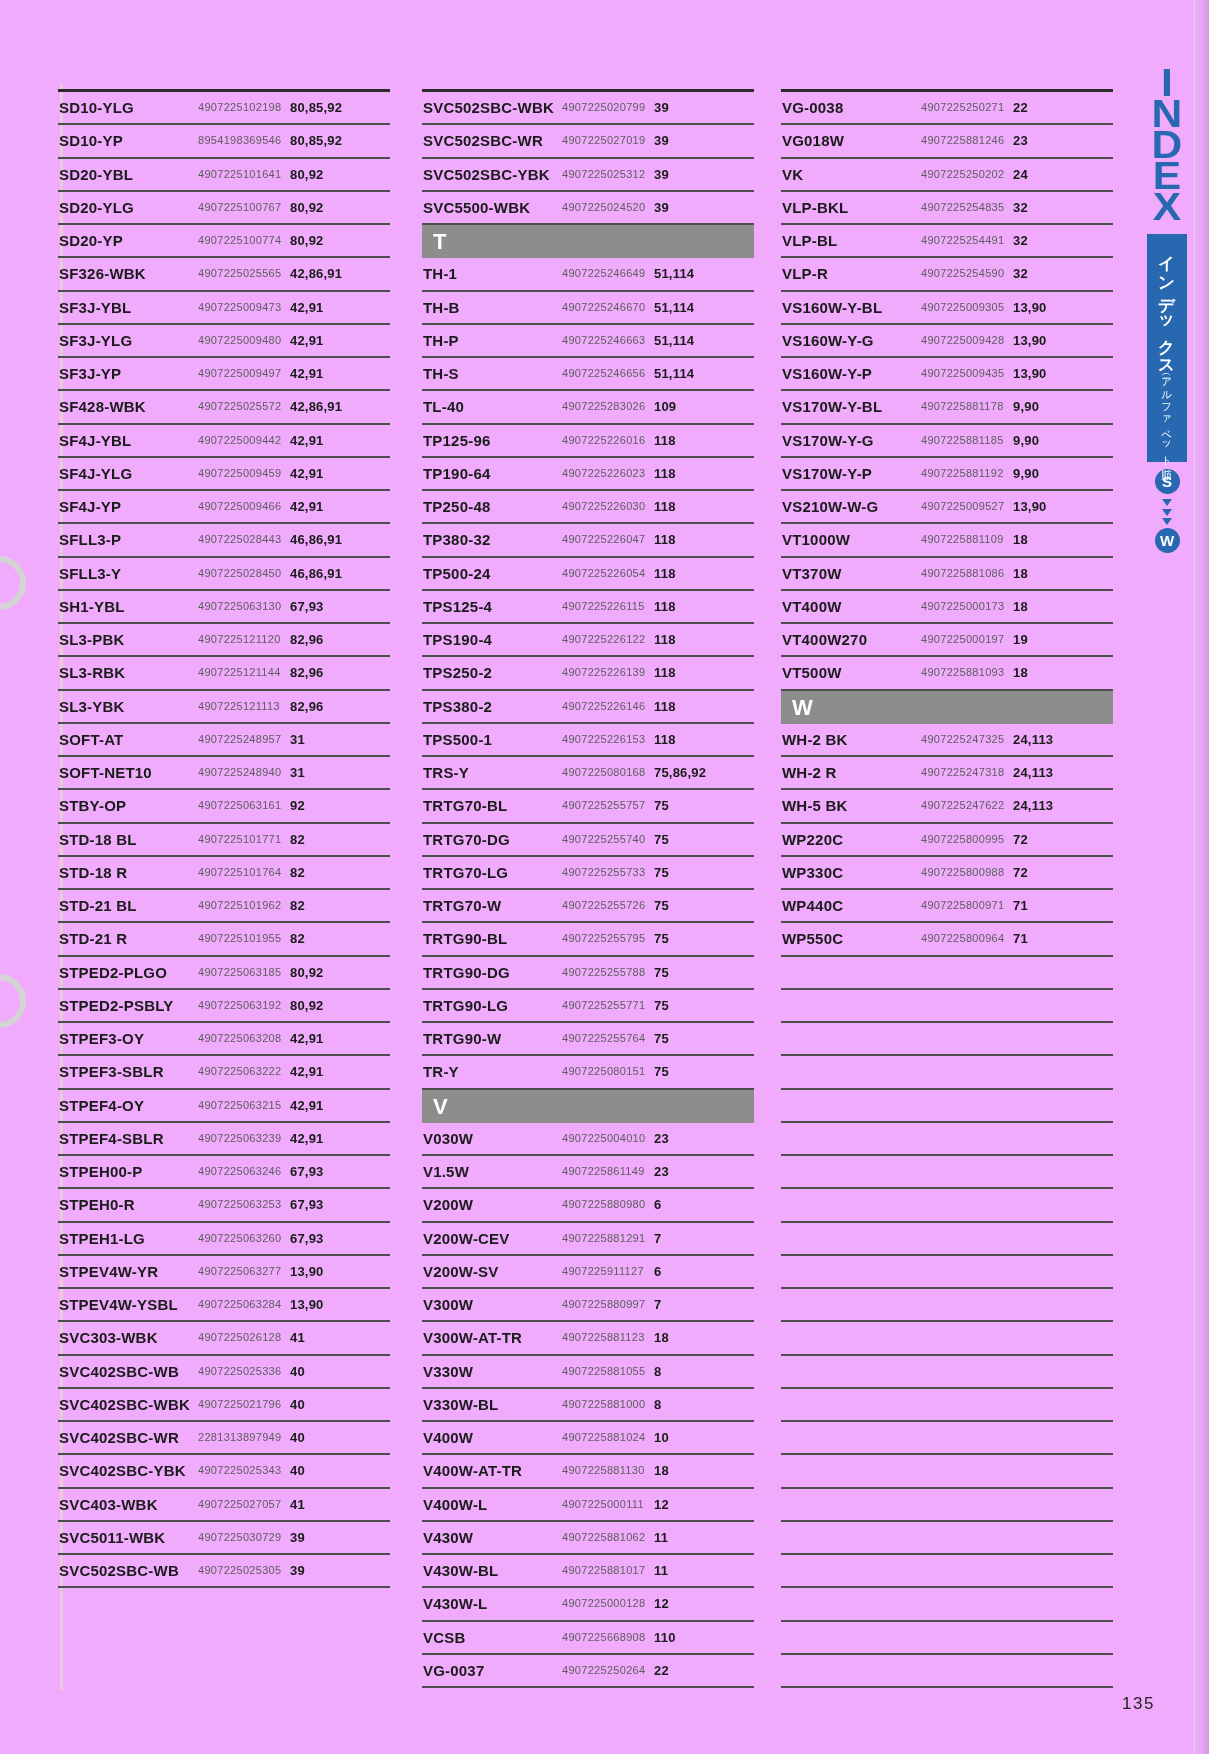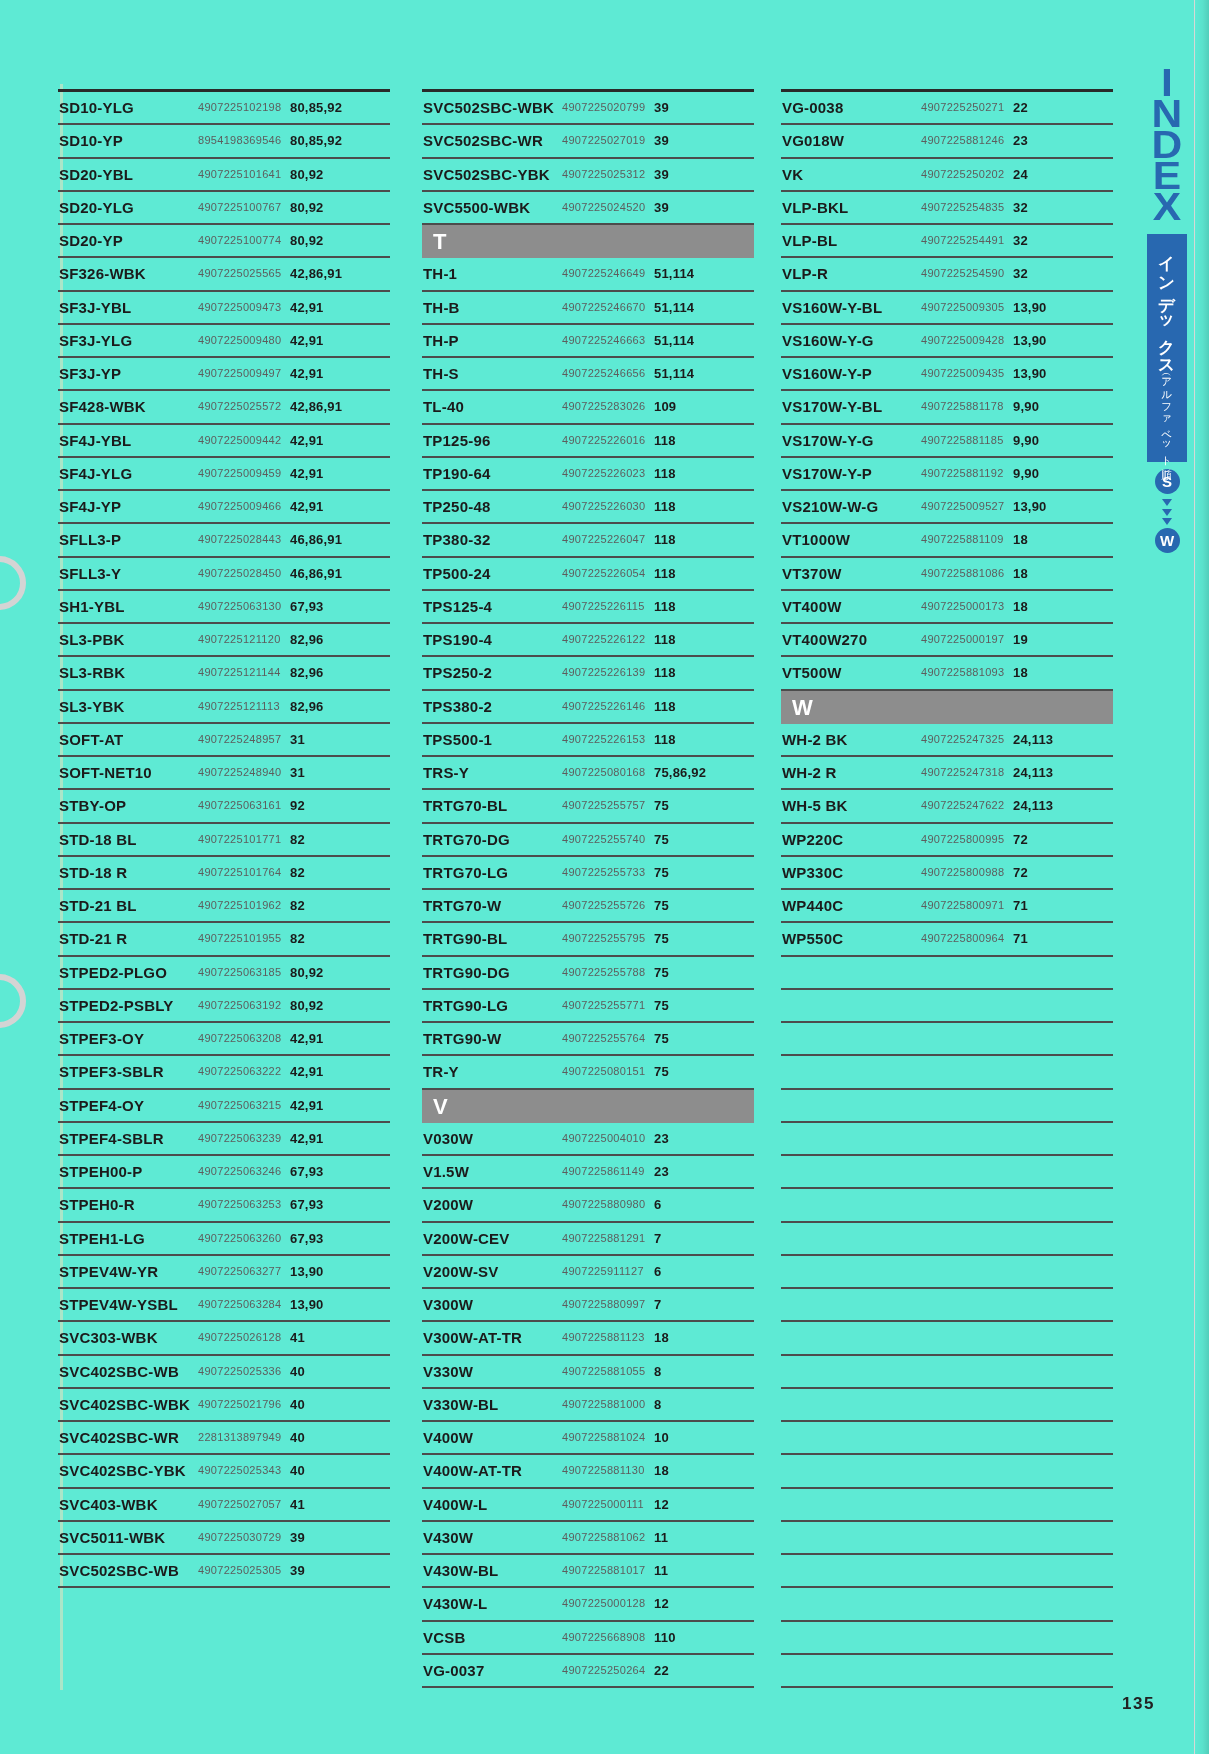--- a/index.html
+++ b/index.html
@@ -1,16 +1,16 @@
 <!DOCTYPE html>
 <html><head>
 <meta charset="utf-8">
 <style>
   html,body{margin:0;padding:0;background:#e9e9e6;}
-  .page{position:relative;width:1209px;height:1754px;background:#5eead4;overflow:hidden;
+  .page{position:relative;width:1209px;height:1754px;background:#f0abfc;overflow:hidden;
         font-family:"Liberation Sans",sans-serif;color:#1b1b1b;}
   
   .col{position:absolute;top:62px;width:332px;}
   .thead{position:relative;height:30px;border-bottom:3px solid #2a2a2a;box-sizing:border-box;}
   .th{position:absolute;bottom:5px;color:#2868b0;font-weight:bold;white-space:nowrap;}
   .th.product{left:2px;font-size:14.5px;letter-spacing:4px;}
   .th.jan{left:167px;font-size:13.5px;letter-spacing:1px;}
   .th.page{right:18px;font-size:14.5px;}
   .tbody{position:relative;}
   .row{position:relative;height:33.25px;box-sizing:border-box;border-bottom:2px solid #4c4c4c;white-space:nowrap;}
@@ -30,21 +30,21 @@
              writing-mode:vertical-rl;text-orientation:mixed;color:#ffffff;white-space:nowrap;}
   .jp-main{font-size:16.5px;letter-spacing:2px;font-weight:bold;}
   .jp-sub{font-size:10.5px;letter-spacing:1px;}
   .range{margin-top:7px;}
   .circle{width:25px;height:25px;border-radius:50%;background:#2868b0;color:#fff;
           font-weight:bold;font-size:15px;display:flex;align-items:center;justify-content:center;margin:0 auto;}
   .tri{width:0;height:0;border-left:5px solid transparent;border-right:5px solid transparent;
        border-top:7px solid #2868b0;margin:2.5px auto;}
   .tri.first{margin-top:5px;}
   
-  .page-num{position:absolute;left:1122px;top:1694px;font-size:17px;font-weight:700;color:#222;letter-spacing:1.5px;}
+  .page-num{position:absolute;left:1122px;top:1694px;font-size:17px;font-weight:400;color:#222;letter-spacing:1.5px;}
   .crease{position:absolute;left:60px;top:80px;width:3px;height:1610px;background:#eae2bd;opacity:0.55;}
   .hole{position:absolute;left:-28px;width:42px;height:42px;border-radius:50%;
         border:6px solid #d4d4d4;background:transparent;}
   .hole-1{top:556px;} .hole-2{top:974px;}
   .page-edge{position:absolute;right:0;top:0;width:14px;height:100%;
              background:linear-gradient(to right,rgba(0,0,0,0) 0%,rgba(0,0,0,0.04) 55%,rgba(0,0,0,0.12) 100%);
              border-left:1px solid #d8d8d4;}
 </style>
 </head>
 <body>

